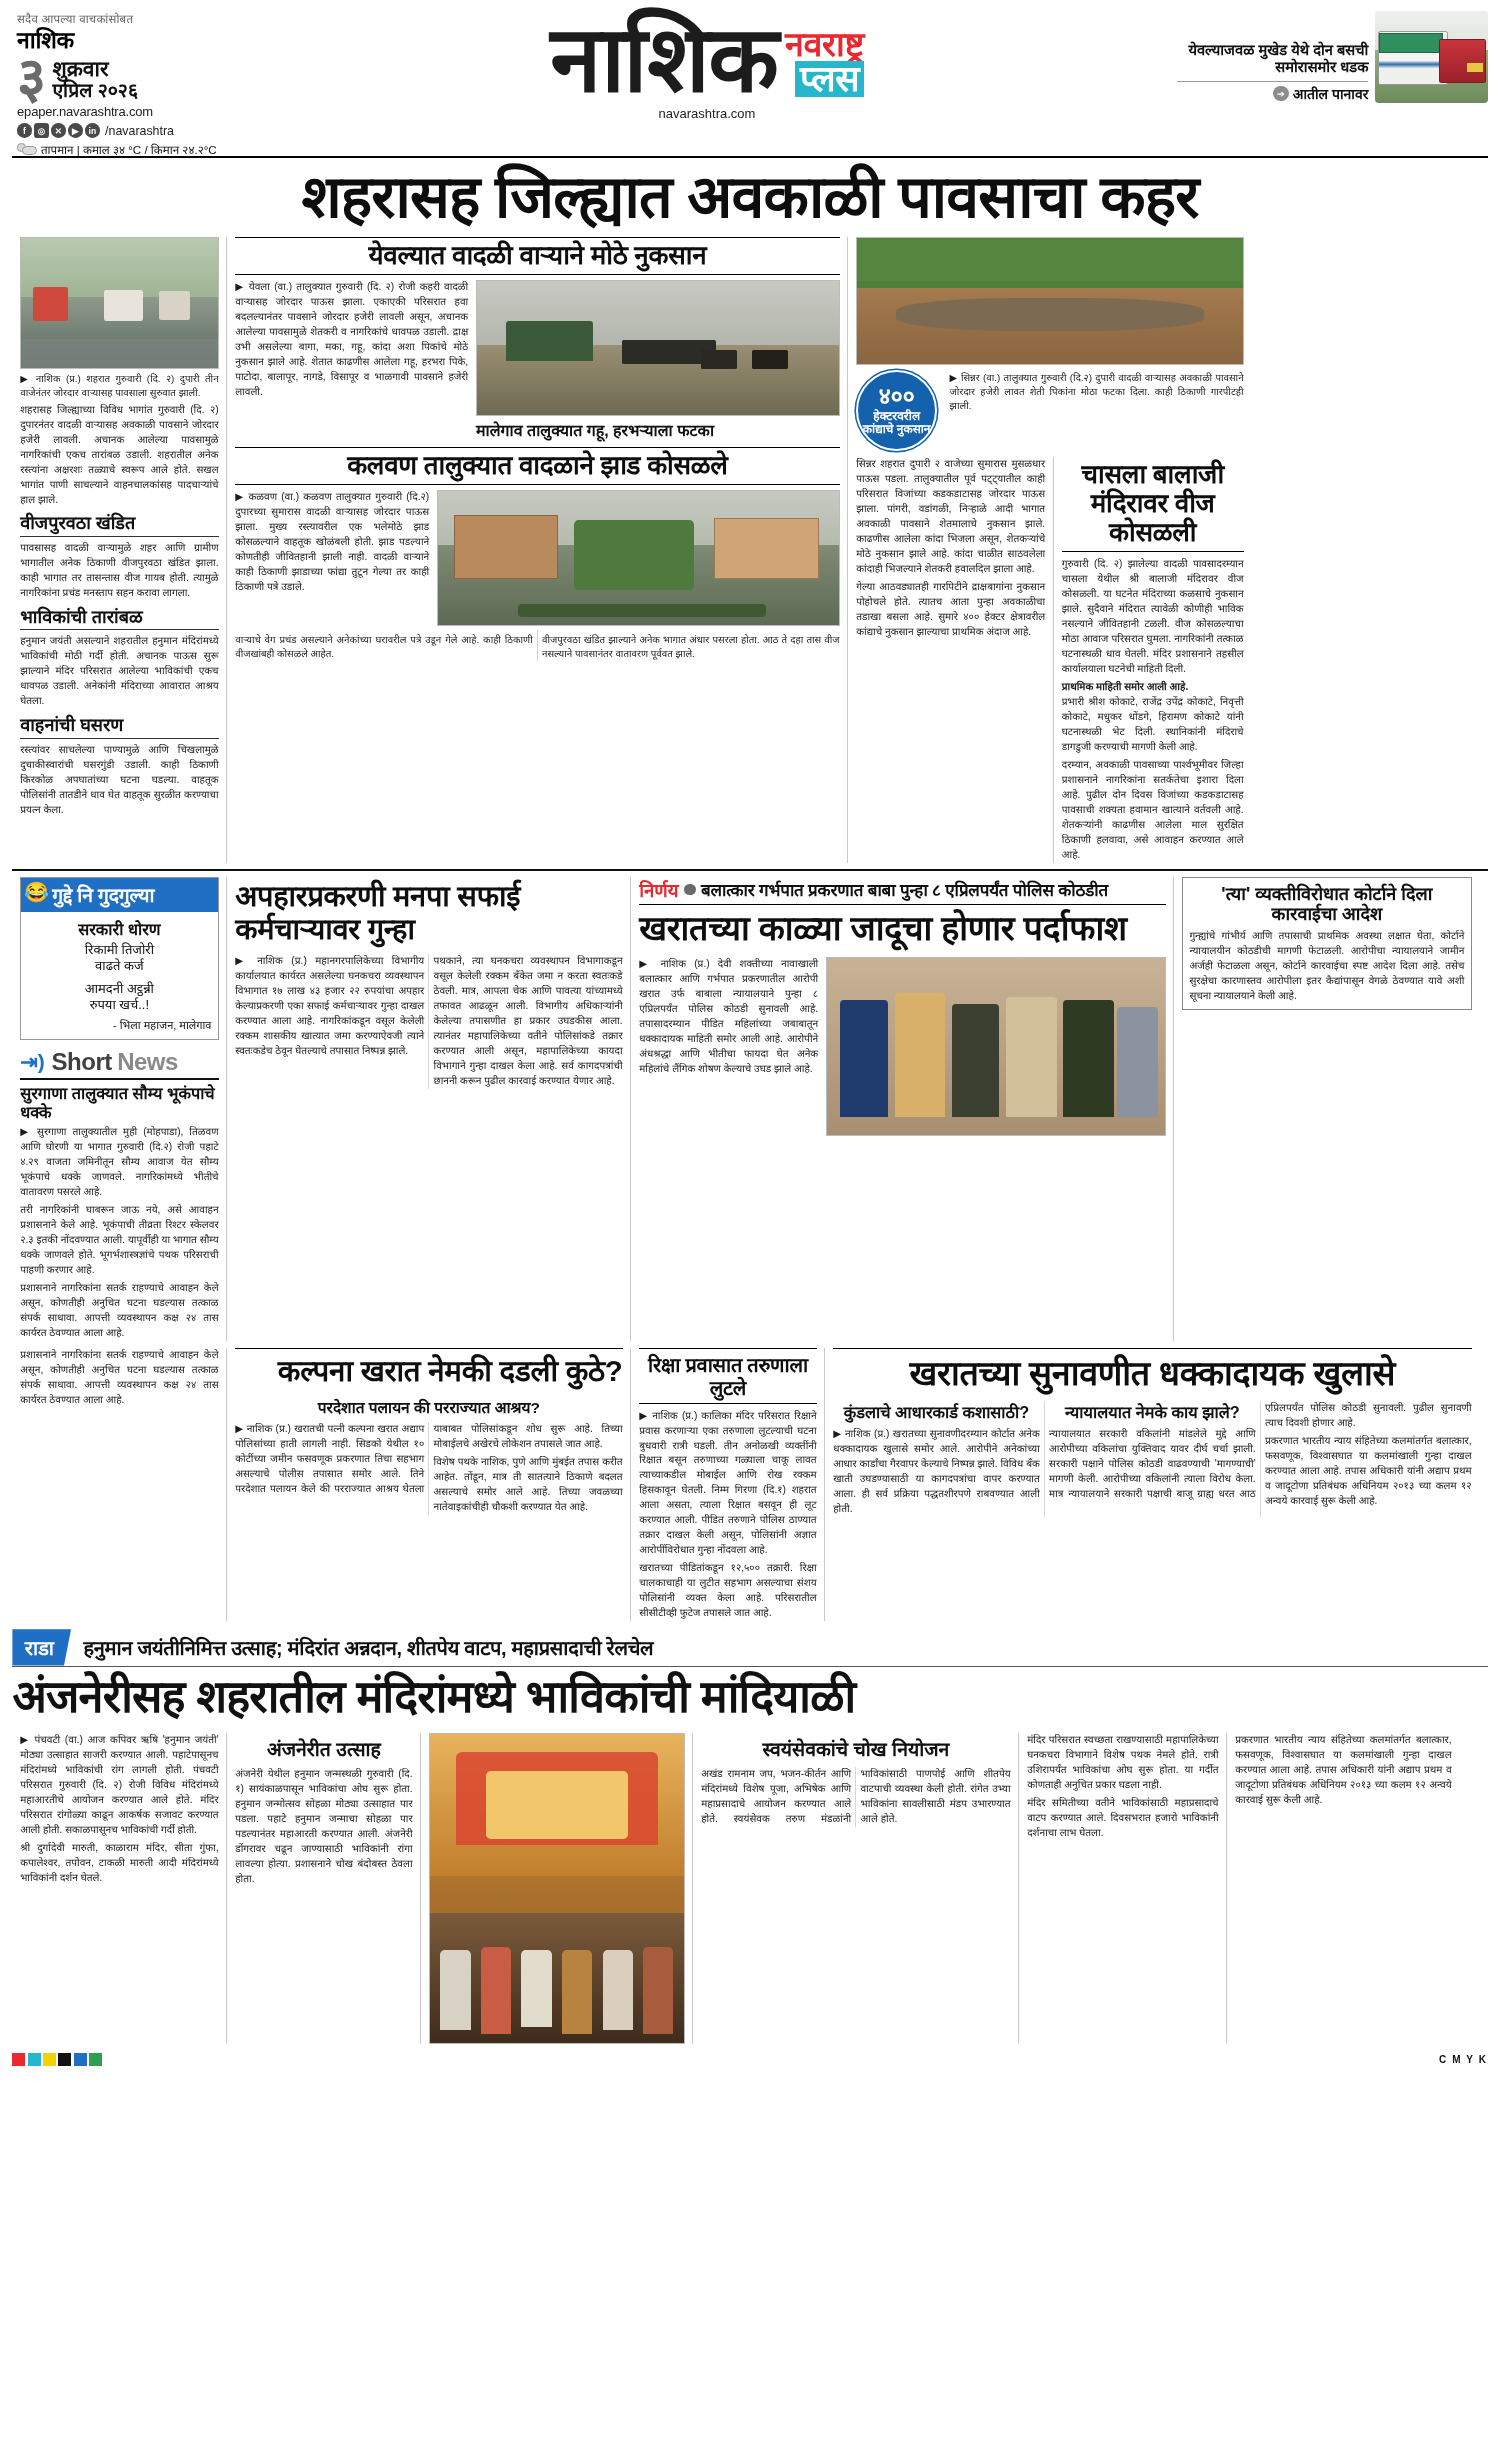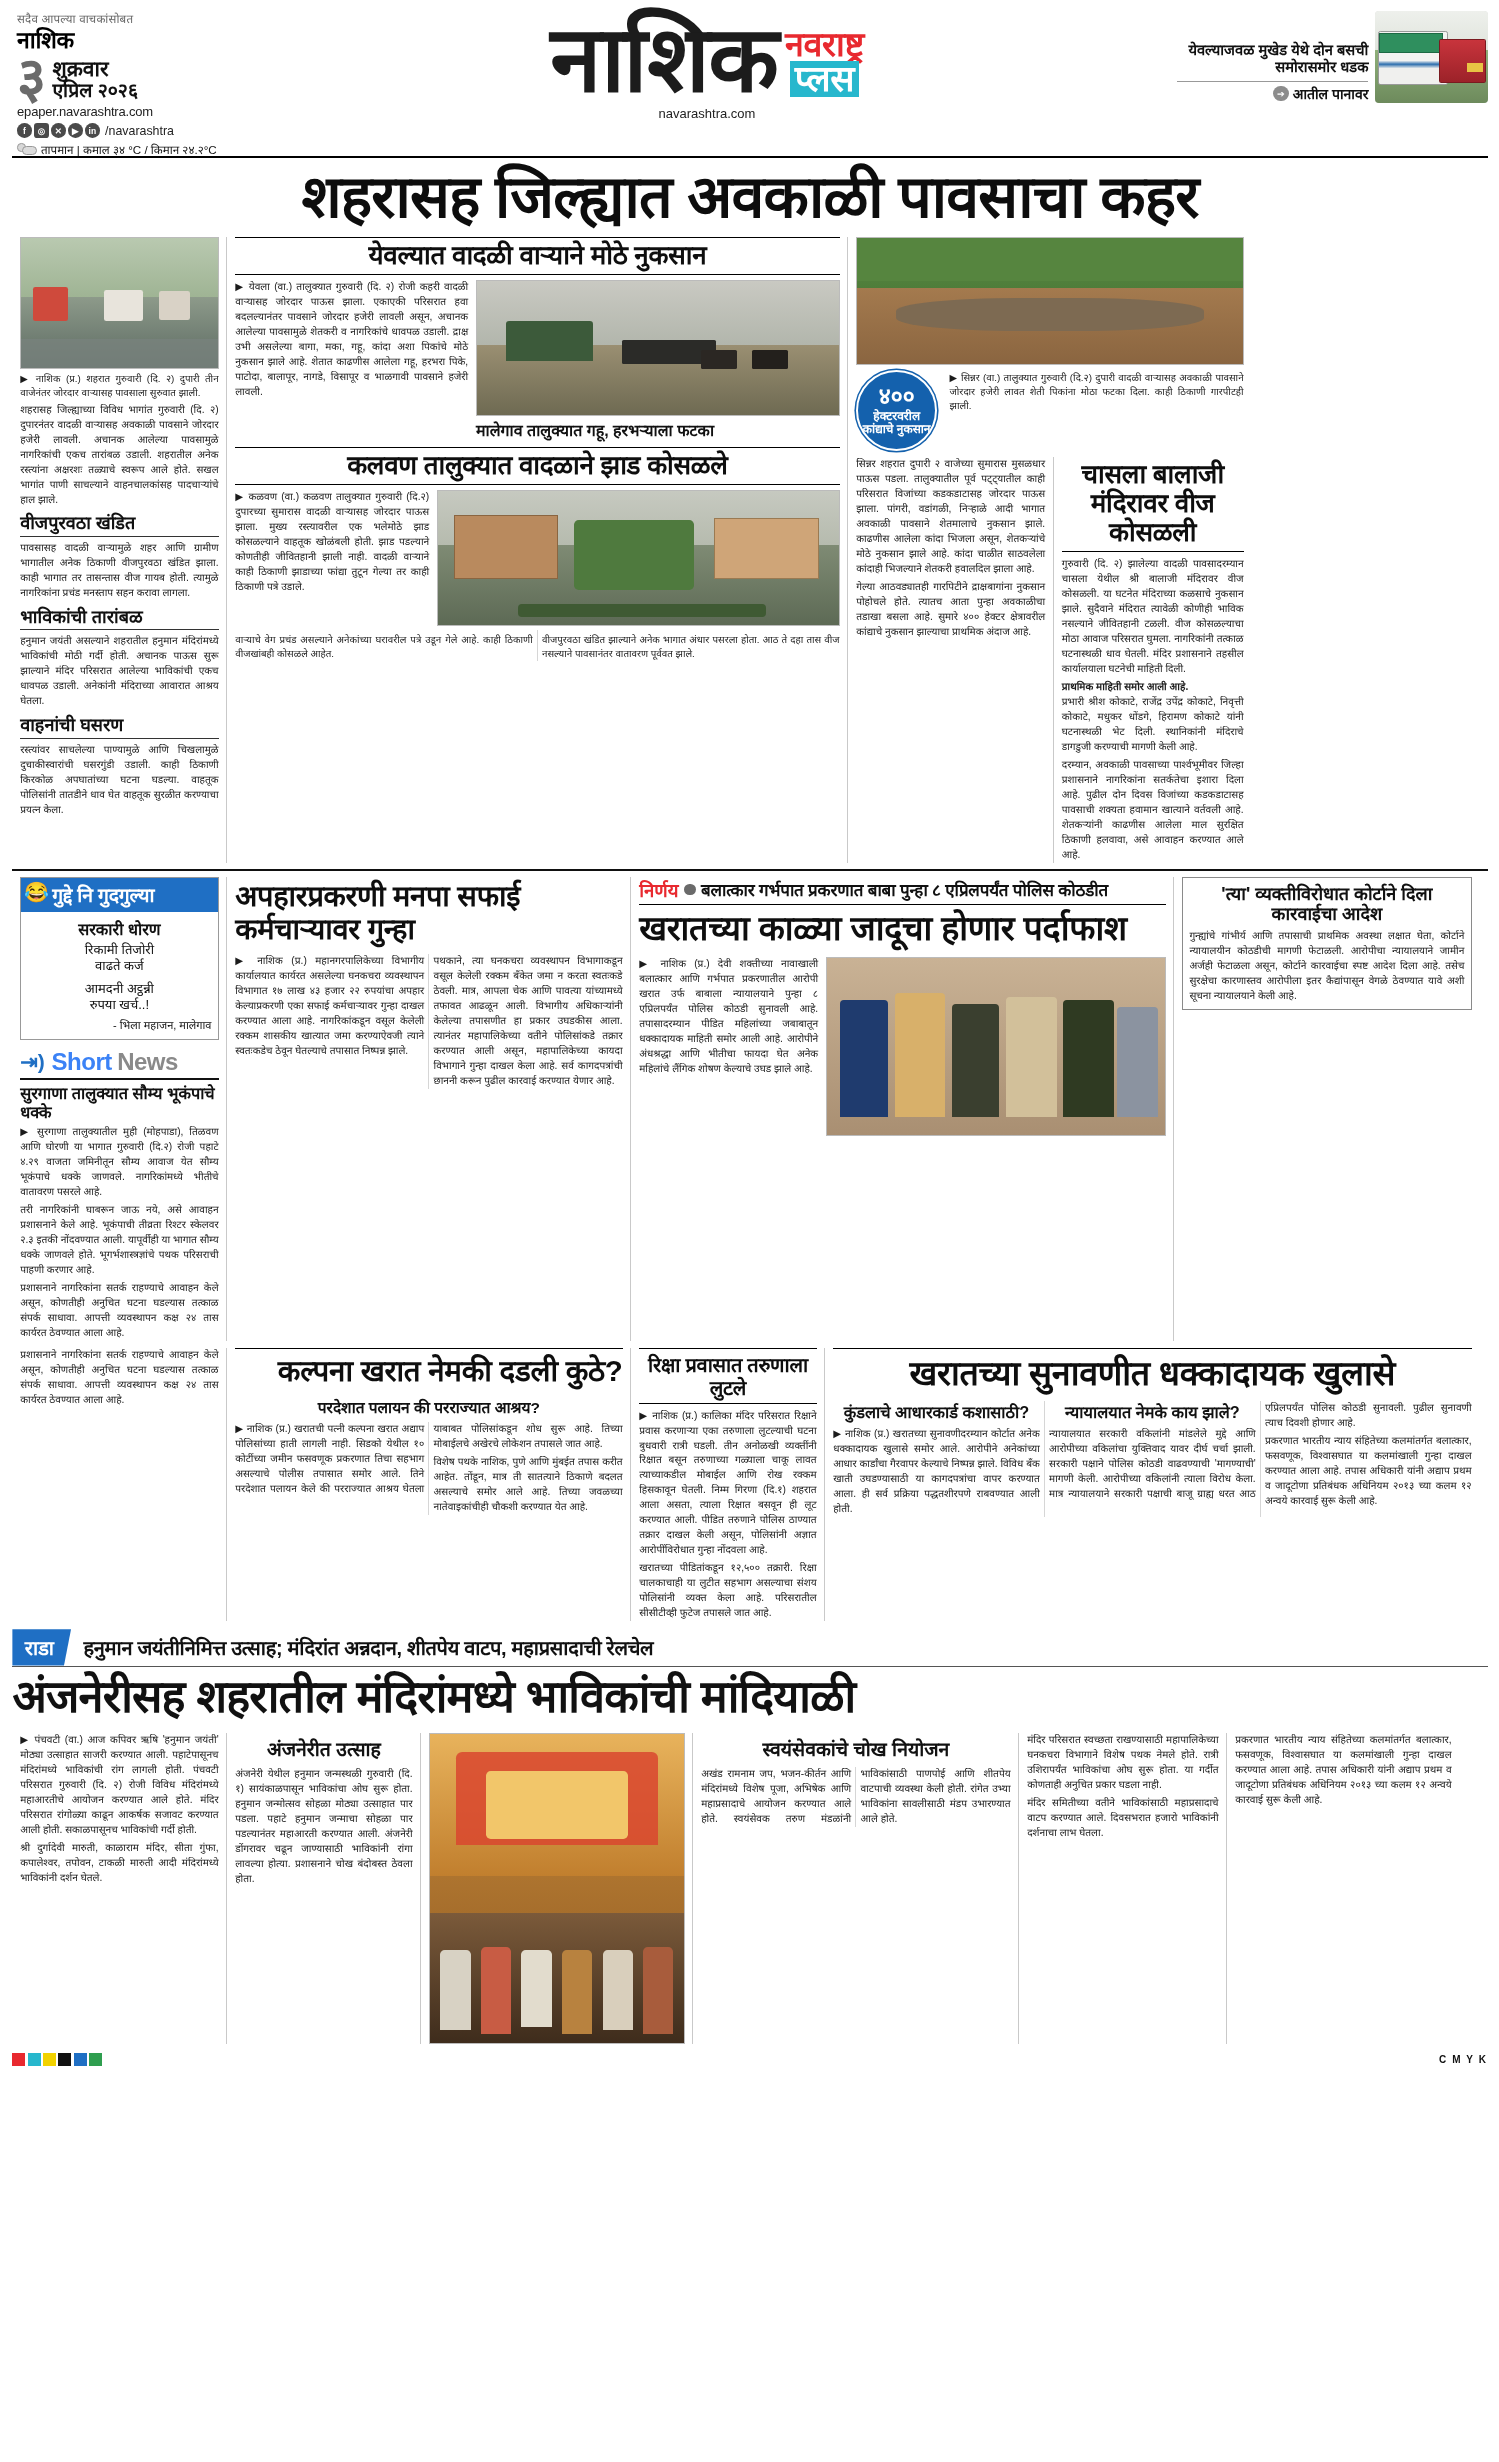--- a/index.html
+++ b/index.html
@@ -49,21 +49,21 @@
   .wicon { width: 20px; height: 15.5px; position: relative; flex: none; }
   .wicon .sun { position: absolute; left: 0; top: 1.6px; width: 8.5px; height: 8.5px; border-radius: 50%; background: #d8d8d8; border: 0.8px solid #999; }
   .wicon .cloud { position: absolute; right: 0; top: 4.7px; width: 14.7px; height: 8.5px; background: #dcdcdc; border: 0.8px solid #999; border-radius: 6.2px; }
 
   .mh-center { flex: 1; text-align: center; position: relative; padding-top: 4.7px; }
   .logo-row { display: flex; align-items: center; justify-content: center; gap: 7.8px; }
   .logo-main {
     font-size: 92px; font-weight: bold; color: #1c1c1c;
     line-height: .95; letter-spacing: -1.6px;
   }
-  .logo-plus { text-align: center; line-height: 1; padding-top: 6.2px; }
+  .logo-plus { text-align: right; line-height: 1; padding-top: 6.2px; }
   .logo-nav { font-size: 34px; font-weight: bold; color: #e8292f; line-height: .96; letter-spacing: -0.4px; }
   .logo-pls { font-size: 36px; font-weight: bold; color: #fff; background: #27b7cd; line-height: 1; padding: 0 4.7px; display: inline-block; letter-spacing: -0.4px; }
   .logo-url { font-size: 13px; color: #222; margin-top: 3.1px; }
 
   .mh-right { width: 311px; display: flex; align-items: flex-end; gap: 6.2px; padding-bottom: 1.6px; }
   .mh-rtext { flex: 1; text-align: right; }
   .mh-rcap { font-size: 14.7px; font-weight: bold; color: #111; line-height: 1.18; }
   .mh-rinside { display: flex; align-items: center; justify-content: flex-end; gap: 3.9px; border-top: 1.6px solid #999; margin-top: 3.9px; padding-top: 2.3px; }
   .arrow-circ { width: 15.5px; height: 15.5px; border-radius: 50%; background: #8c8c8c; color: #fff; font-size: 9.3px; display: inline-flex; align-items: center; justify-content: center; }
   .mh-rinside span.t { font-size: 14px; font-weight: bold; }
@@ -140,21 +140,21 @@
   .emoji { position: absolute; left: 3.1px; top: 2.3px; font-size: 20px; }
   .joke-body { padding: 5.4px 6.2px 7px; text-align: center; }
   .joke-t { font-size: 16.3px; font-weight: bold; margin-bottom: 2.3px; }
   .joke-l { font-size: 13px; line-height: 1.26; }
   .joke-l2 { font-size: 13px; line-height: 1.26; margin-top: 6.2px; }
   .joke-by { font-size: 11px; text-align: right; margin-top: 3.9px; }
 
   
   .sn-hd { display: flex; align-items: center; gap: 5.4px; border-bottom: 2.3px solid #111; padding-bottom: 1.6px; margin-bottom: 4.7px; }
   .sn-ico { width: 26px; height: 22px; color: #1f6fc4; font-size: 21px; line-height: 1; font-weight: bold; }
-  .sn-t1 { font-size: 24px; font-weight: bold; color: #3b82f6; letter-spacing: -0.5px; }
+  .sn-t1 { font-size: 24px; font-weight: bold; color: #404040; letter-spacing: -0.5px; }
   .sn-t2 { font-size: 24px; font-weight: bold; color: #8a8a8a; letter-spacing: -0.5px; }
   .sn-item-h { font-size: 16.3px; font-weight: bold; line-height: 1.14; margin-bottom: 3.1px; }
 
   
   .kicker { display: flex; align-items: center; gap: 5.4px; border-bottom: 1.6px solid #000; padding-bottom: 2.3px; margin-bottom: 3.9px; }
   .kicker .k-red { color: #e8292f; font-size: 18.6px; font-weight: bold; }
   .kicker .k-dot { width: 11.6px; height: 11.6px; border-radius: 50%; background: #6a6a6a; flex: none; }
   .kicker .k-txt { font-size: 17px; font-weight: bold; letter-spacing: -0.2px; }
 
   

